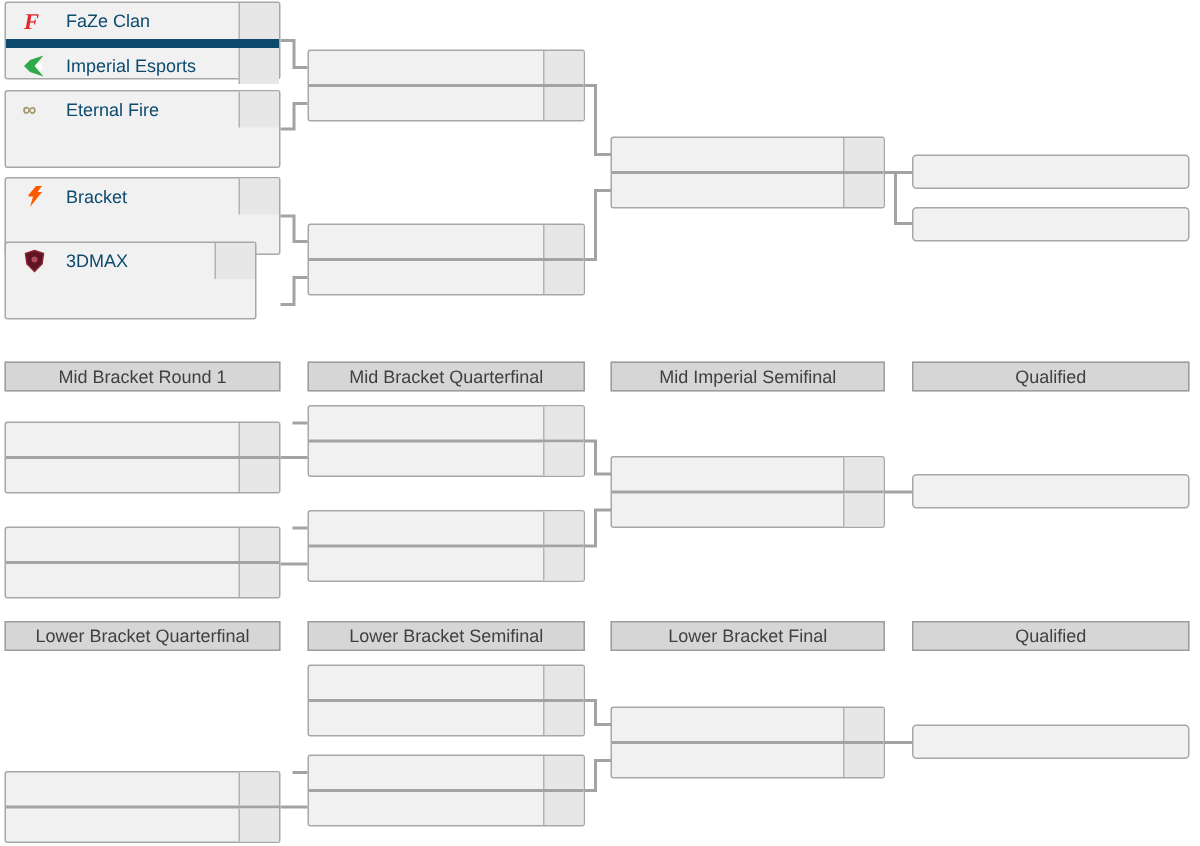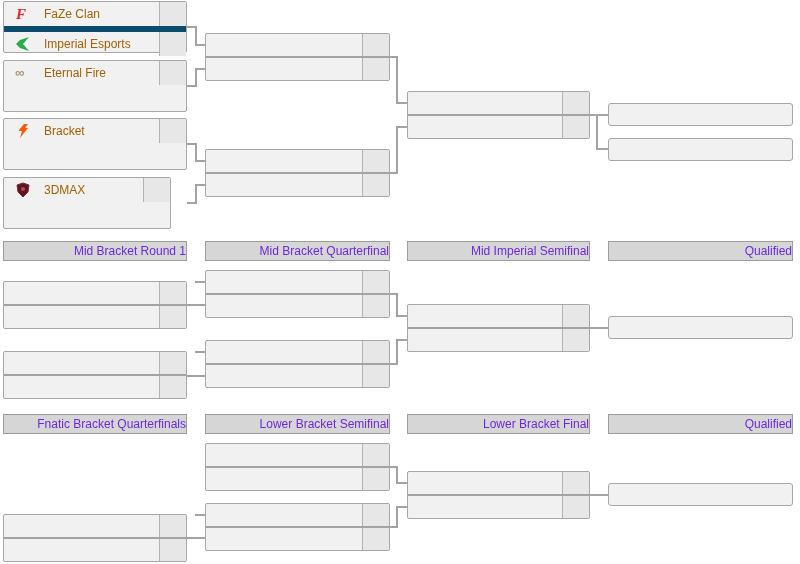--- a/index.html
+++ b/index.html
@@ -18,31 +18,31 @@
   .erow + .erow { border-top:2px solid #a3a3a3; }
   .tscore {
     position:absolute; top:0; right:0; bottom:0; width:26px;
     background:#e7e7e7; border-left:1px solid #b3b3b3;
     font-size:12px; color:#333; text-align:center; line-height:24px;
   }
   .erow .tscore { line-height:22px; }
   .tlogo { width:16px; height:16px; margin:0 13px 0 11px; display:inline-flex; flex:0 0 16px; }
   .tlogo svg { width:16px; height:16px; }
   .tname {
-    font-size:12px; color:#a16207; white-space:nowrap; overflow:hidden;
+    font-size:12px; color:#0c4a6e; white-space:nowrap; overflow:hidden;
     text-overflow:ellipsis; flex:1 1 auto;
   }
   .qual {
     position:absolute; z-index:1; box-sizing:border-box; height:23px; width:185px;
     background:#f1f1f1; border:1px solid #a7a7a7; border-radius:3px;
   }
   .colhead {
     position:absolute; z-index:1; box-sizing:border-box; height:20px;
     background:#d6d6d6; border:1px solid #9d9d9d;
-    font-size:12px; color:#6d28d9; text-align:right; line-height:18px;
+    font-size:12px; color:#404040; text-align:center; line-height:18px;
   }
 </style>
 </head>
 <body>
 
 <div id="page">
 
   <svg id="wires" width="800" height="564">
     <g fill="none" stroke="#a3a3a3" stroke-width="2">
 
@@ -110,21 +110,21 @@
       <span class="tlogo">
         <svg viewBox="0 0 16 16">
             <path d="M4 7 L9 1 L13 1 L10 5 L13 5 L5 15 L7 8 L4 8 Z" fill="#ff5900"></path>
           </svg>
       </span>
       <span class="tname">Bracket</span>
       <span class="tscore"></span>
     </div>
   </div>
 
-  <div class="match" style="left:3px;top:177px;width:168px;height:52px">
+  <div class="match" style="left:3px;top:161px;width:168px;height:52px">
     <div class="trow">
       <span class="tlogo">
         <svg viewBox="0 0 16 16">
             <path d="M8 1 L14 3 L13 10 L8 15 L3 10 L2 3 Z" fill="#5d1423" stroke="#8c2333" stroke-width="1"></path>
             <circle cx="8" cy="7" r="2" fill="#b04a5a"></circle>
           </svg>
       </span>
       <span class="tname">3DMAX</span>
       <span class="tscore"></span>
     </div>
@@ -197,21 +197,21 @@
   <div class="match ematch" style="left:407px;top:304px;width:183px;height:48px">
     <div class="erow">
         <span class="tscore"></span>
       </div>
     <div class="erow">
         <span class="tscore"></span>
       </div>
   </div>
   <div class="qual" style="left:608px;top:316px"></div>
 
-  <div class="colhead" style="left:3px;top:414px;width:184px">Fnatic Bracket Quarterfinals</div>
+  <div class="colhead" style="left:3px;top:414px;width:184px">Lower Bracket Quarterfinal</div>
   <div class="colhead" style="left:407px;top:414px;width:183px">Lower Bracket Final</div>
   <div class="colhead" style="left:205px;top:414px;width:185px">Lower Bracket Semifinal</div>
   <div class="colhead" style="left:608px;top:414px;width:185px">Qualified</div>
 
   <div class="match ematch" style="left:3px;top:514px;width:184px;height:48px">
     <div class="erow">
         <span class="tscore"></span>
       </div>
     <div class="erow">
         <span class="tscore"></span>

